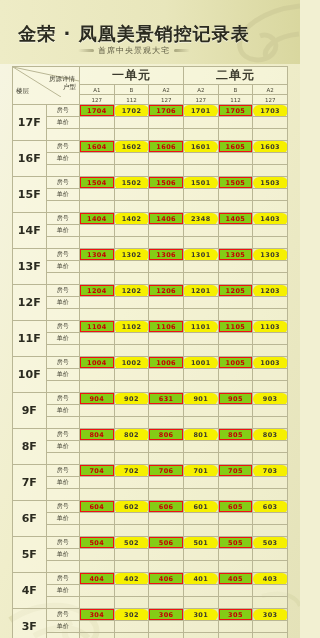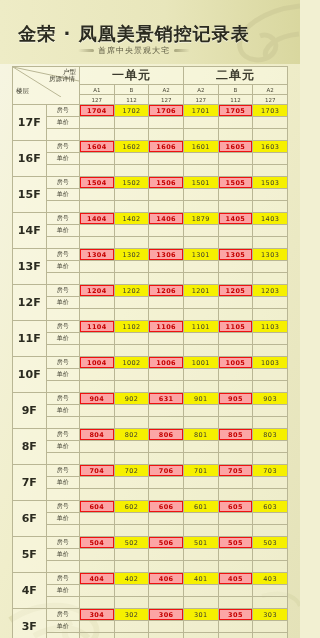--- a/index.html
+++ b/index.html
@@ -38,42 +38,42 @@
     padding:0;
     text-align:center;
     vertical-align:middle;
   }
   .corner{
     width:66px;height:30px;position:relative;overflow:hidden;
     background:rgba(250,249,226,.6);
   }
   .corner svg{position:absolute;left:0;top:0;}
   .corner .lbl{position:absolute;font-size:6.5px;color:#3b3a2c;white-space:nowrap;}
-  .c-huxing{right:3px;top:1px;}
+  .c-huxing{right:3px;top:16px;}
   .c-xiangqing{right:4px;top:8px;}
   .c-louceng{left:3px;top:20px;}
 
   .unit-head{height:13px;font-size:12px;font-weight:bold;letter-spacing:1px;}
   .type-head{height:9px;font-size:5.5px;color:#4a4836;}
   .area-head{height:9px;font-size:5.5px;color:#4a4836;}
 
   .floor-cell{
     width:42px;font-size:11px;font-weight:bold;color:#2b2b20;
     background:rgba(250,249,226,.6);
   }
   .rowlabel{
     width:24px;font-size:6px;color:#3b3a2c;height:11px;
     background:rgba(250,249,226,.6);
   }
   .cell{height:11px;font-size:6.5px;letter-spacing:.4px;}
   .cell.sold{
-    background:#fca5a5;color:#c40000;font-weight:bold;
+    background:#84cc16;color:#c40000;font-weight:bold;
     box-shadow:inset 0 0 0 1px #ee1111;
   }
-  .cell.avail{background:#f6f000;color:#3b3a2c;font-weight:normal;}
+  .cell.avail{background:#f6f000;color:#3b3a2c;font-weight:bold;border-radius:6px;}
   .cell.price{height:11px;background:rgba(250,249,226,.45);}
   .cell.blank{height:9px;background:rgba(250,249,226,.4);}
 </style>
 </head>
 <body>
 
 <svg id="bg-art" width="300" height="638" viewBox="0 0 300 638">
   <defs>
     <linearGradient id="pg" x1="0" y1="0" x2="1" y2="1">
       <stop offset="0%" stop-color="#f7f6e4"></stop>
@@ -229,21 +229,21 @@
             <td class="cell blank"></td>
             <td class="cell blank"></td>
             <td class="cell blank"></td>
           </tr>
           <tr>
             <td class="floor-cell" rowspan="3">14F</td>
             <td class="rowlabel">房号</td>
             <td class="cell sold">1404</td>
             <td class="cell avail">1402</td>
             <td class="cell sold">1406</td>
-            <td class="cell avail">1879</td>
+            <td class="cell avail">2348</td>
             <td class="cell sold">1405</td>
             <td class="cell avail">1403</td>
           </tr>
           <tr>
             <td class="rowlabel">单价</td>
             <td class="cell price"></td>
             <td class="cell price"></td>
             <td class="cell price"></td>
             <td class="cell price"></td>
             <td class="cell price"></td>

